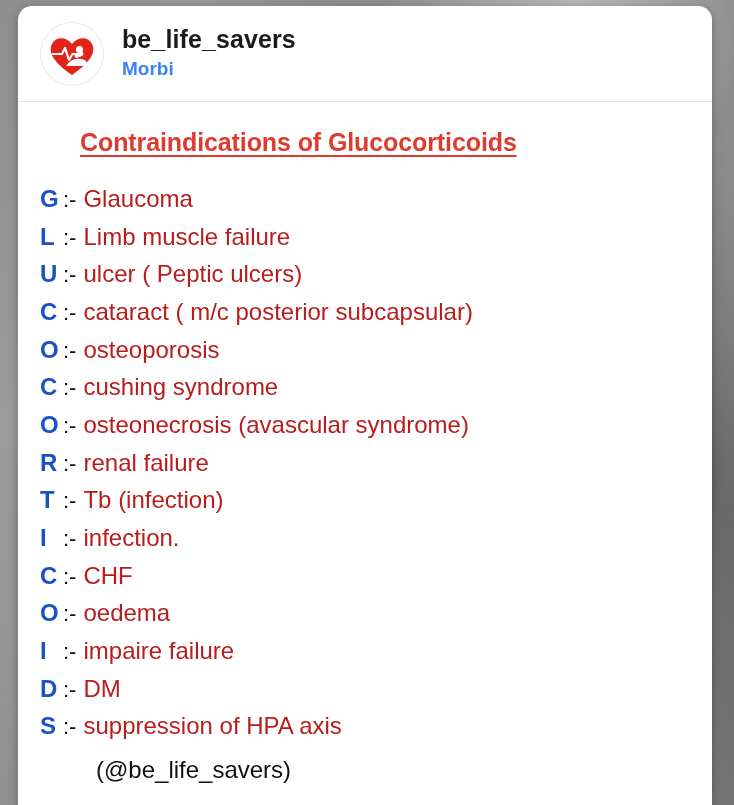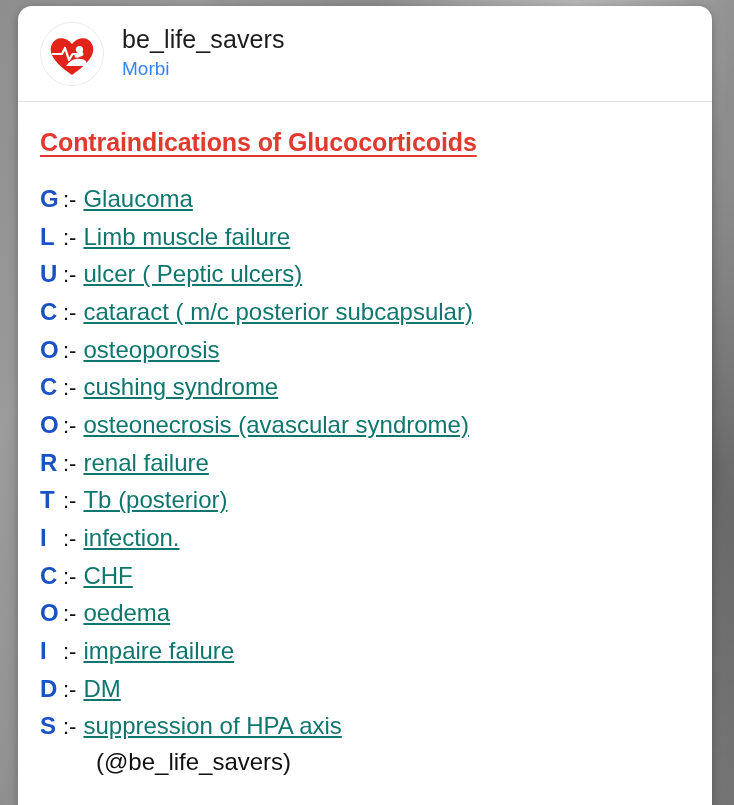--- a/index.html
+++ b/index.html
@@ -48,20 +48,21 @@
     overflow: hidden;
   }
   
   #header {
     height: 96px;
     display: flex;
     align-items: center;
     padding: 0 0 0 22px;
     border-bottom: 1px solid #e4e4e4;
     box-sizing: border-box;
+    font-weight: bold;
   }
   #avatar {
     width: 62px;
     height: 62px;
     border-radius: 50%;
     background: #ffffff;
     border: 1px solid #e9e9e9;
     position: relative;
     flex: 0 0 auto;
     overflow: hidden;
@@ -90,20 +91,21 @@
     padding: 26px 22px 0 22px;
   }
   #post-title {
     font-size: 25px;
     font-weight: bold;
     color: #e03a2f;
     text-decoration: underline;
     text-underline-offset: 4px;
     letter-spacing: -0.1px;
     margin-bottom: 26px;
+    margin-left: 40px;
   }
   .mnem-list {
     display: block;
   }
   .mnem-row {
     display: flex;
     align-items: baseline;
     margin-bottom: 6px;
     font-size: 24px;
     color: #111111;
@@ -115,27 +117,26 @@
     min-width: 20px;
     text-align: left;
     white-space: pre;
   }
   .mnem-sep {
     color: #111111;
     margin: 0 7px 0 3px;
     font-size: 22px;
   }
   .mnem-text {
-    color: #0f766e;
-    text-decoration: underline;
+    color: #b91c1c;
   }
   #footer-note {
     font-size: 24px;
     color: #111111;
-    margin-top: 6px;
+    margin-top: 14px;
     padding-left: 56px;
   }
 </style>
 </head>
 <body>
 
 <div id="backdrop"></div>
 
 <div id="card">
 
@@ -195,21 +196,21 @@
           <span class="mnem-text">osteonecrosis (avascular syndrome)</span>
         </div>
         <div class="mnem-row">
           <span class="mnem-letter">R</span>
           <span class="mnem-sep">:-</span>
           <span class="mnem-text">renal failure</span>
         </div>
         <div class="mnem-row">
           <span class="mnem-letter">T</span>
           <span class="mnem-sep">:-</span>
-          <span class="mnem-text">Tb (posterior)</span>
+          <span class="mnem-text">Tb (infection)</span>
         </div>
         <div class="mnem-row">
           <span class="mnem-letter">I</span>
           <span class="mnem-sep">:-</span>
           <span class="mnem-text">infection.</span>
         </div>
         <div class="mnem-row">
           <span class="mnem-letter">C</span>
           <span class="mnem-sep">:-</span>
           <span class="mnem-text">CHF</span>

